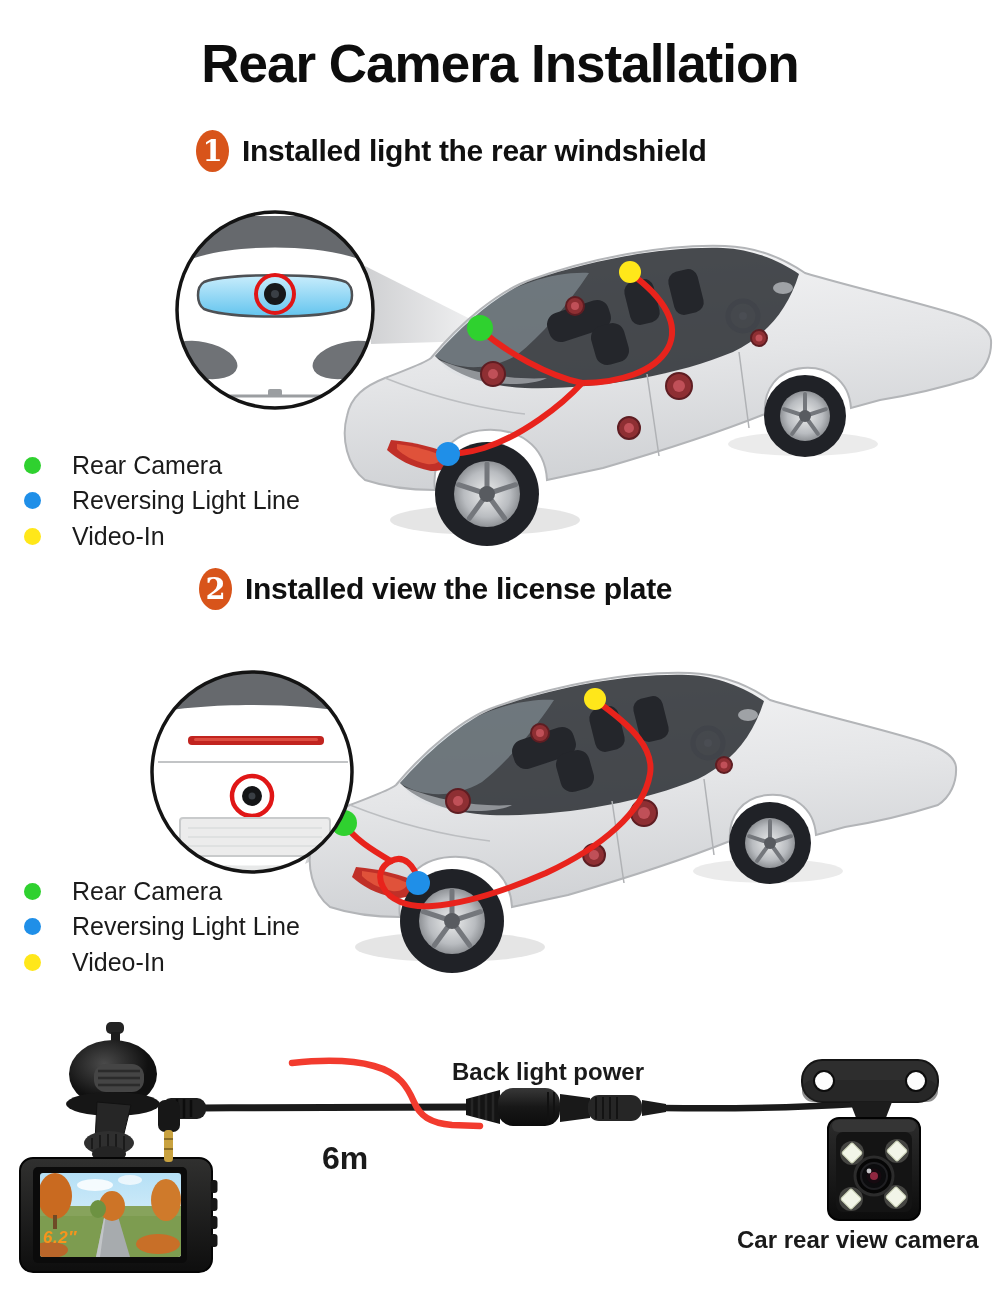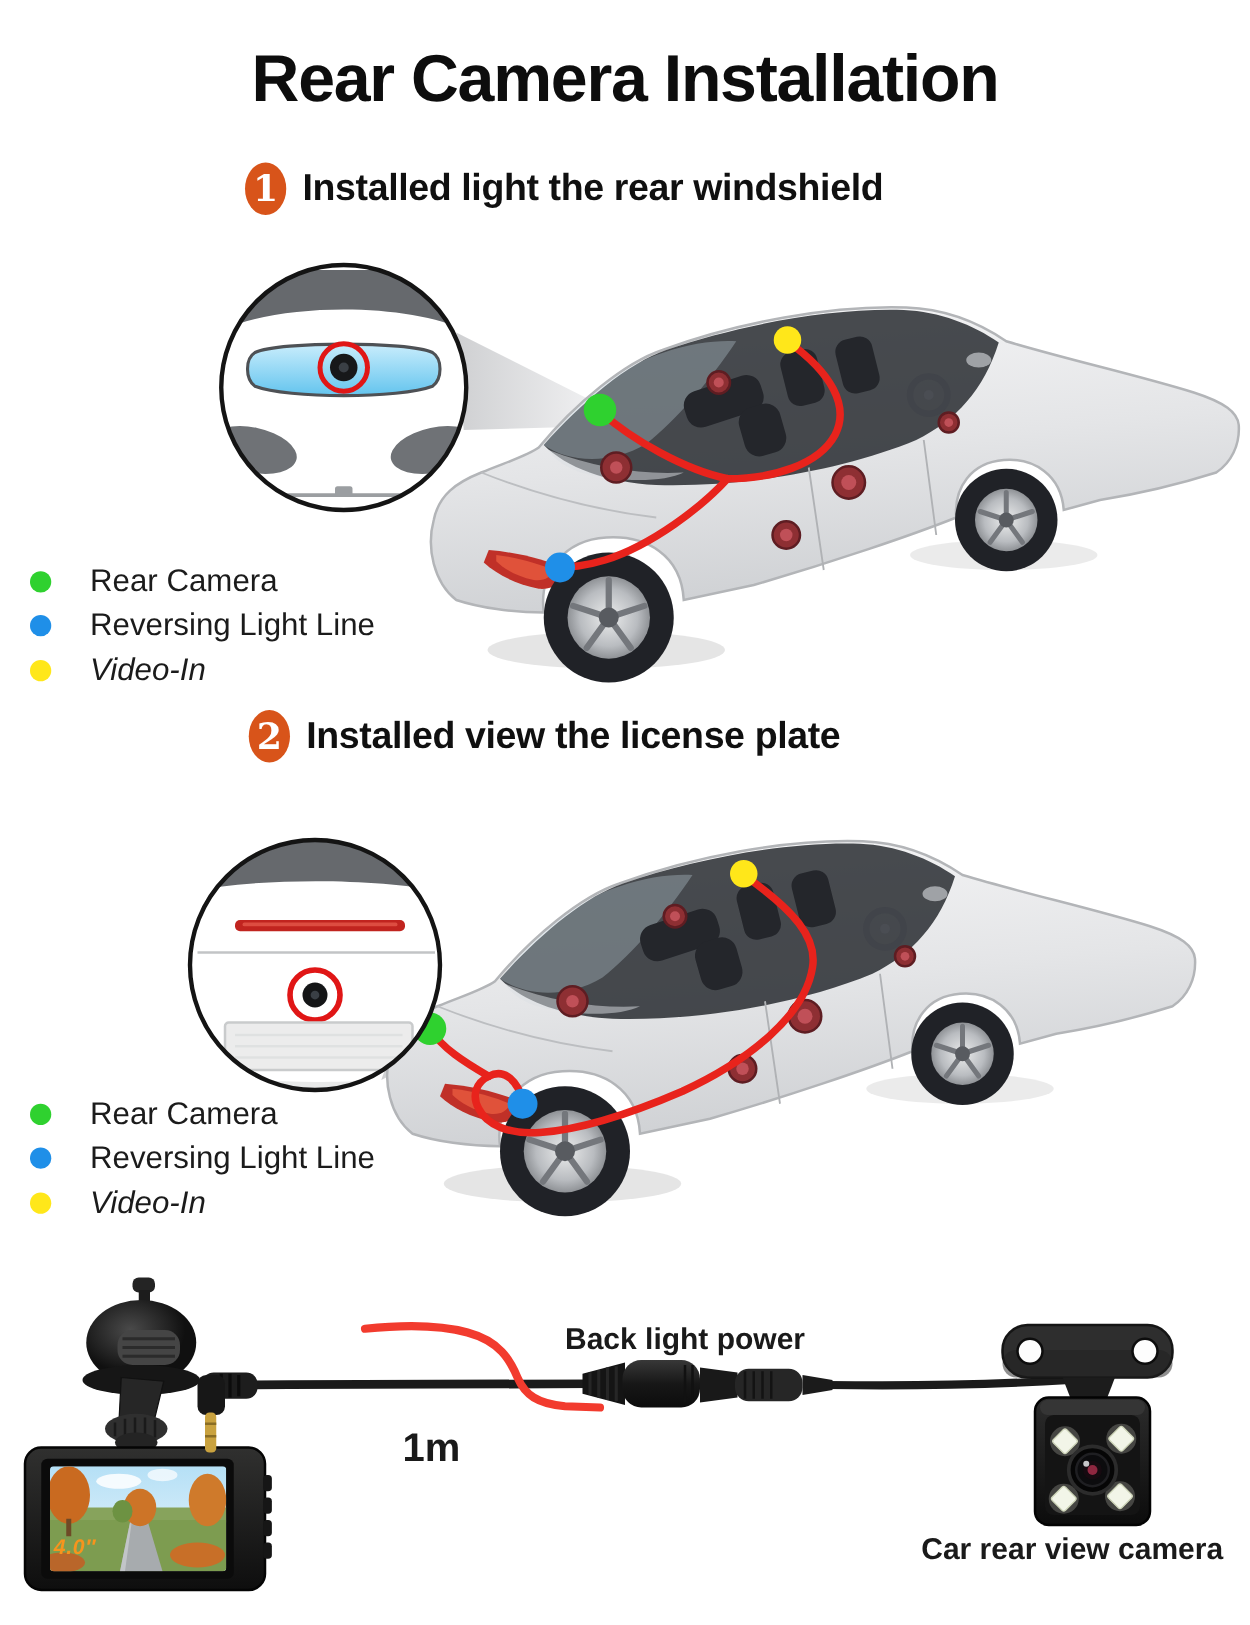--- a/index.html
+++ b/index.html
@@ -7,21 +7,21 @@
         font-family:"Liberation Sans",sans-serif;}
   .title{position:absolute;left:0;right:0;top:36px;text-align:center;
          font-size:53px;line-height:56px;font-weight:bold;color:#0d0d0d;letter-spacing:-1px;}
   .step{position:absolute;display:flex;align-items:center;gap:13px;}
   .step-badge{width:33px;height:42px;border-radius:50%;background:#d8541a;color:#fff;
               display:flex;align-items:center;justify-content:center;
               font-size:29px;font-weight:bold;font-family:"DejaVu Serif",serif;}
   .step-label{font-size:30px;font-weight:bold;color:#101010;letter-spacing:-0.3px;line-height:42px;}
   .legend{position:absolute;left:24px;}
   .legend-item{display:flex;align-items:center;gap:31px;height:31px;margin-bottom:4px;}
-  .legend-item.third{margin-top:5px;font-style:italic;}
+  .legend-item.third{margin-top:5px;}
   .legend-dot{width:17px;height:17px;border-radius:50%;flex:0 0 auto;}
   .legend-label{font-size:25px;color:#1b1b1b;line-height:31px;}
   .fig{position:absolute;left:0;}
   .lbl{position:absolute;white-space:nowrap;}
   .lbl-red{color:#e0352a;font-size:29px;font-weight:bold;}
   .lbl-black{color:#1a1a1a;font-size:24px;font-weight:bold;}
   .lbl-6m{color:#1a1a1a;font-size:32px;font-weight:bold;}
   .lbl-screen{color:#f7941d;font-size:17px;font-weight:bold;font-style:italic;letter-spacing:0.5px;}
 </style>
 </head>
@@ -330,17 +330,17 @@
         <circle cx="874" cy="166" r="19" fill="#060606" stroke="#2c2c2c" stroke-width="3"></circle>
         <circle cx="874" cy="166" r="13" fill="#0c0c0e" stroke="#1f1f22" stroke-width="2"></circle>
         <circle cx="874" cy="166" r="7.5" fill="#160a10"></circle>
         <circle cx="874" cy="166" r="4" fill="#8f2740"></circle>
         <circle cx="869" cy="161" r="2.4" fill="#dadade" opacity="0.9"></circle>
       </g>
     </g>
   </svg>
 
   <div class="lbl lbl-black" style="left:452px;top:1058px;">Back light power</div>
-  <div class="lbl lbl-6m" style="left:322px;top:1140px;">1m</div>
+  <div class="lbl lbl-6m" style="left:322px;top:1140px;">6m</div>
   <div class="lbl lbl-black" style="left:737px;top:1226px;">Car rear view camera</div>
-  <div class="lbl lbl-screen" style="left:43px;top:1228px;">4.0″</div>
+  <div class="lbl lbl-screen" style="left:43px;top:1228px;">6.2″</div>
 
 </div>
 
 </body></html>

